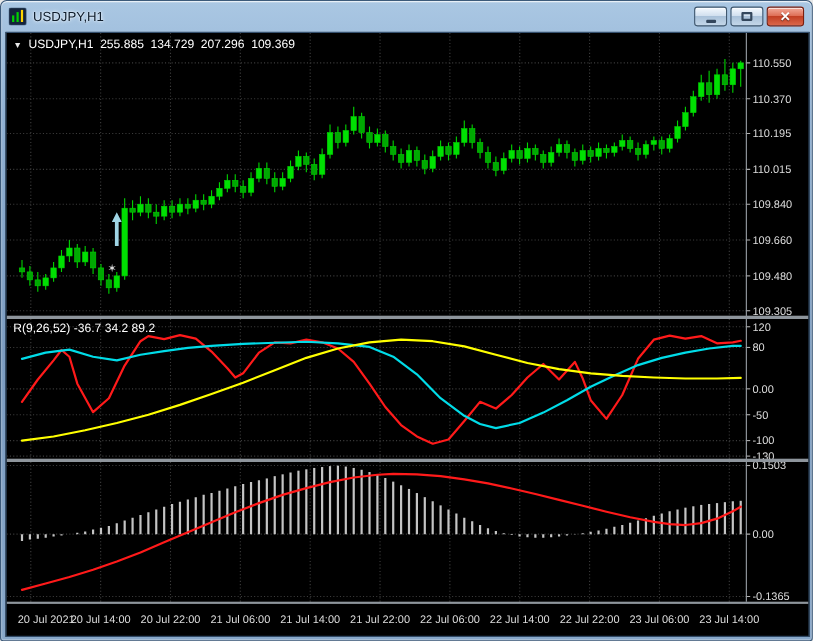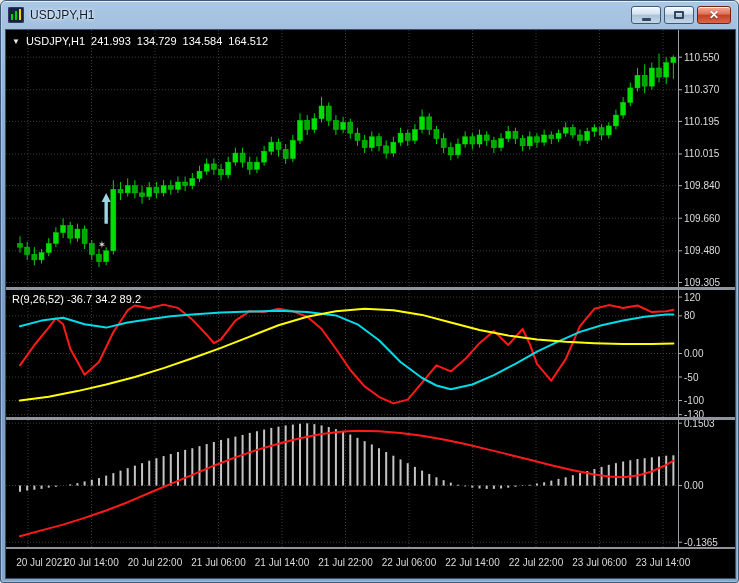--- a/index.html
+++ b/index.html
@@ -440,20 +440,20 @@
         <text x="403" y="536" text-anchor="middle" fill="#d6d6d6">22 Jul 06:00</text>
         <text x="466.5" y="536" text-anchor="middle" fill="#d6d6d6">22 Jul 14:00</text>
         <text x="530" y="536" text-anchor="middle" fill="#d6d6d6">22 Jul 22:00</text>
         <text x="593.5" y="536" text-anchor="middle" fill="#d6d6d6">23 Jul 06:00</text>
         <text x="657" y="536" text-anchor="middle" fill="#d6d6d6">23 Jul 14:00</text>
       </svg>
 
     <div class="hdr main-hdr">
       <span class="dd">▼</span>
       <span>USDJPY,H1</span>
-      <span>241.993</span>
+      <span>255.885</span>
       <span>134.729</span>
-      <span>134.584</span>
-      <span>164.512</span>
+      <span>207.296</span>
+      <span>109.369</span>
     </div>
     <div class="hdr osc-hdr">R(9,26,52) -36.7 34.2 89.2</div>
   </div>
 </div>
 
 </body></html>

